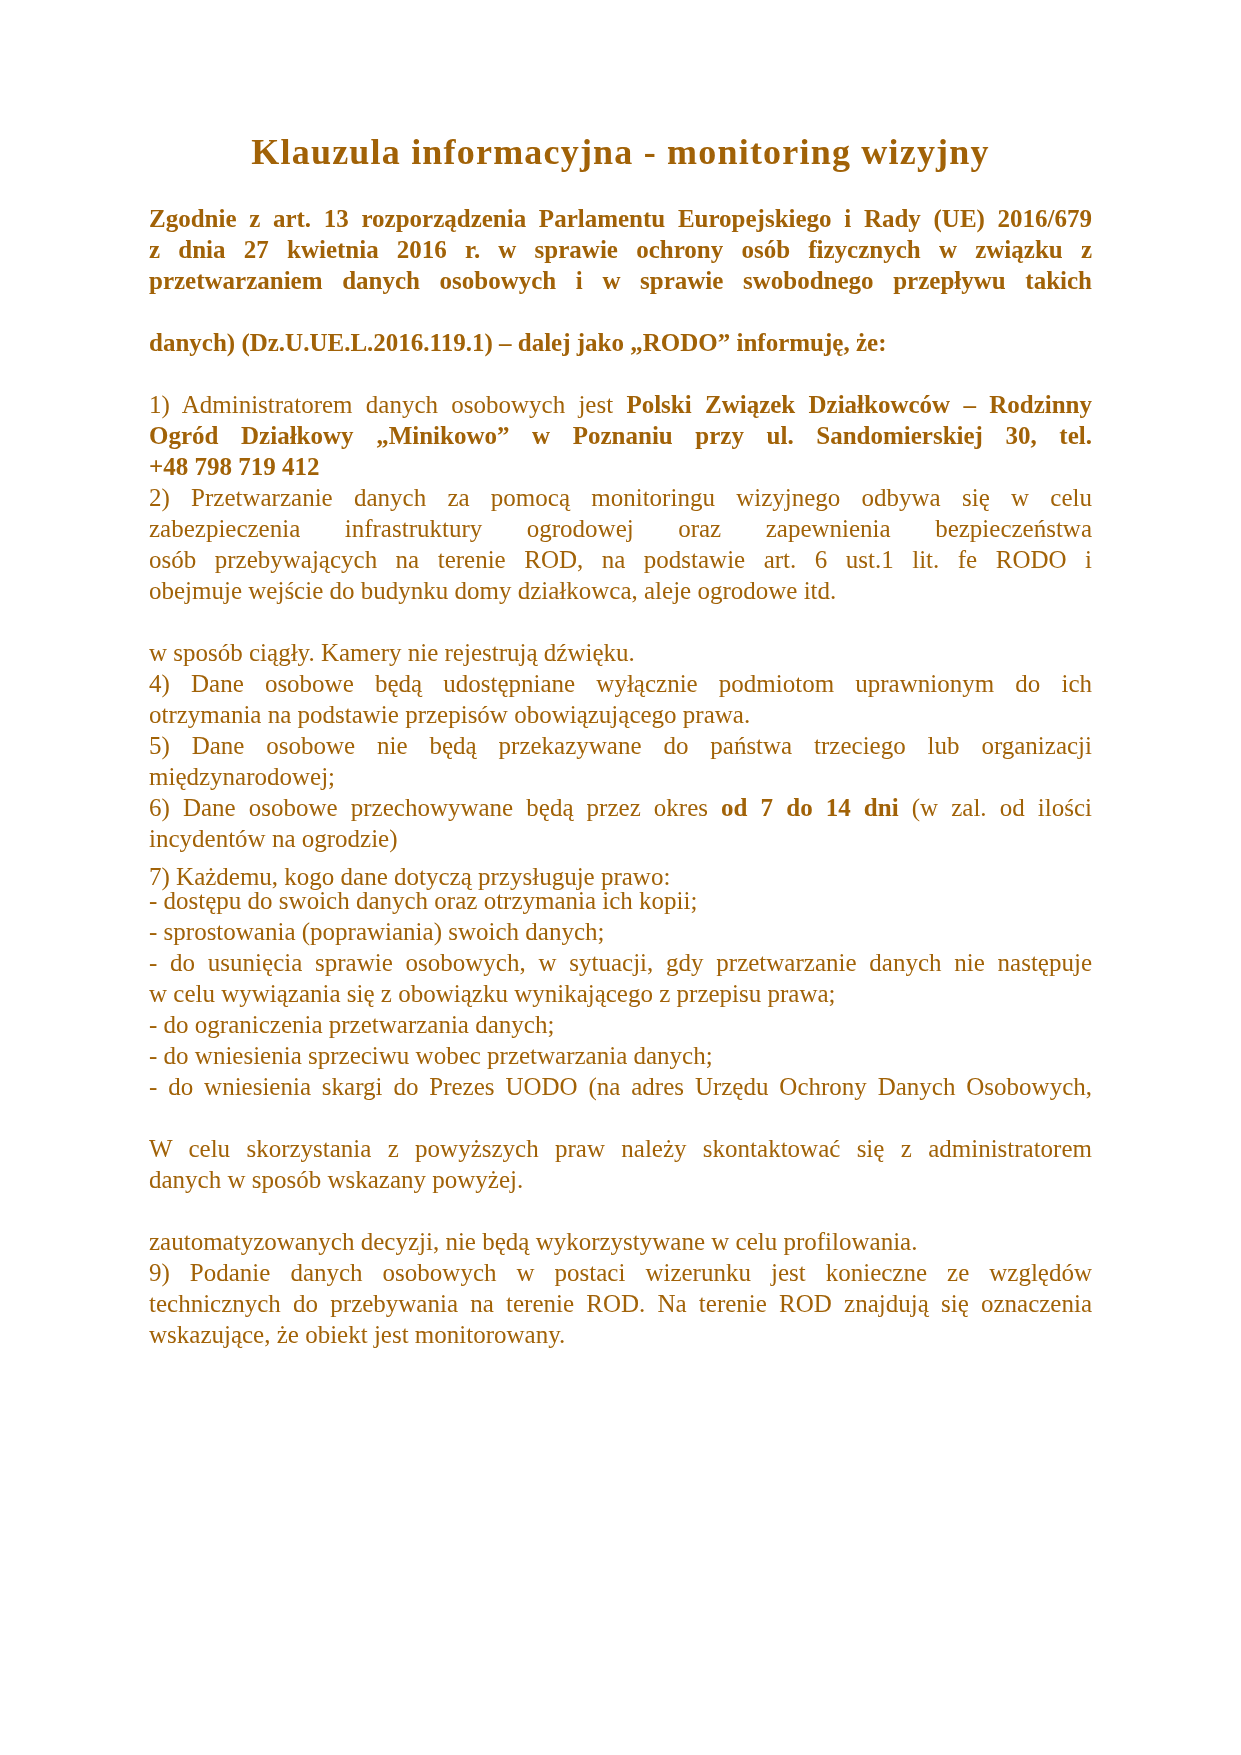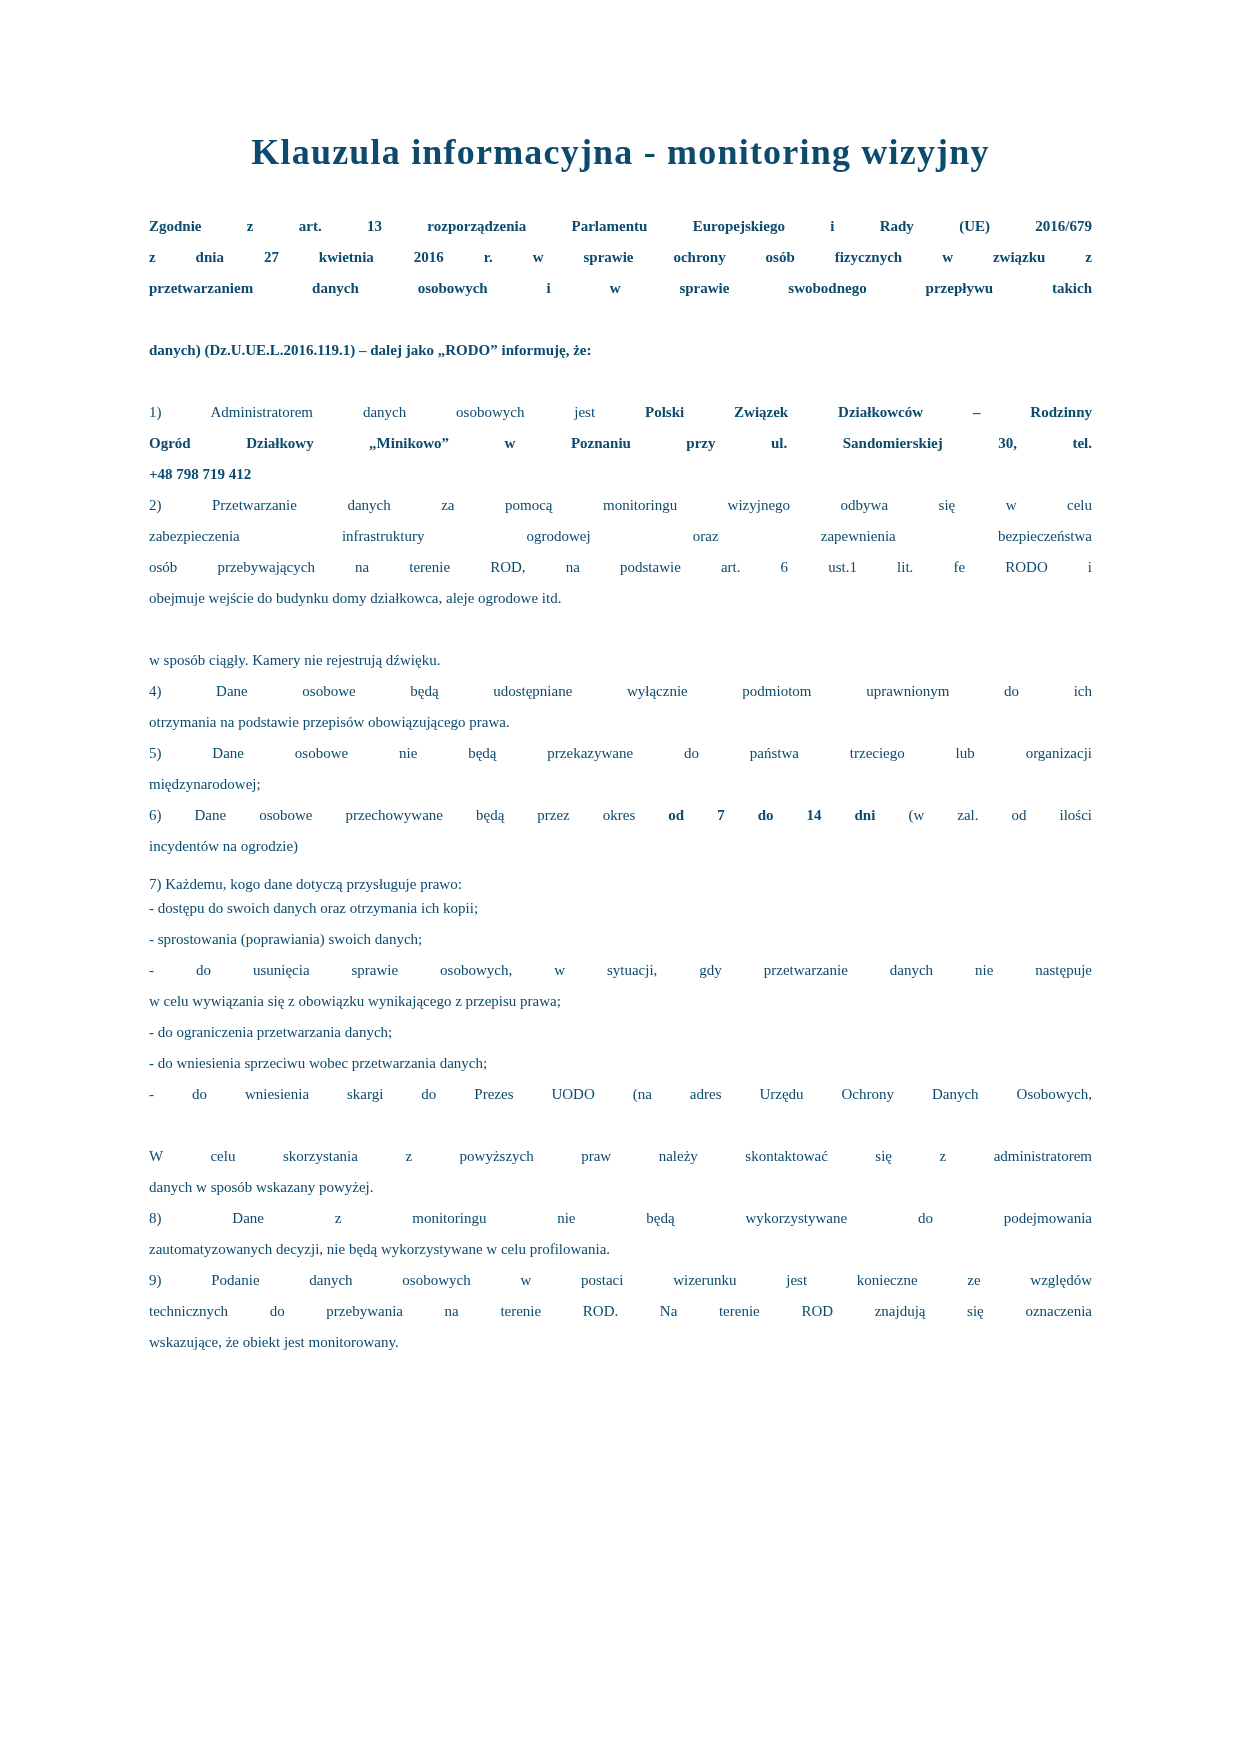--- a/index.html
+++ b/index.html
@@ -1,27 +1,27 @@
 <!DOCTYPE html>
 <html><head>
 <meta charset="utf-8">
 <style>
   html, body { margin: 0; padding: 0; background: #ffffff; }
   body { width: 1241px; height: 1755px; position: relative; overflow: hidden; }
   .page {
     position: absolute; left: 0; top: 0; width: 1016px; height: 1755px; background: #fff;
-    font-family: "Liberation Serif", serif; color: #0c4a6e;
+    font-family: "Liberation Serif", serif; color: #a16207;
   }
   .title {
     position: absolute; left: 0; width: 1241px; top: 130px; text-align: center;
     font-size: 36px; font-weight: bold; letter-spacing: 1.2px; line-height: 44px;
   }
   .line {
     position: absolute; left: 149px; width: 943px;
-    font-size: 15px; line-height: 31px; white-space: nowrap; margin-top: 8px;
+    font-size: 25px; line-height: 31px; white-space: nowrap;
   }
   .just { text-align: justify; text-align-last: justify; white-space: normal; }
   .b { font-weight: bold; }
 </style>
 </head>
 <body>
 
 <div class="page">
 
   <div class="title">Klauzula informacyjna - monitoring wizyjny</div>
@@ -55,20 +55,19 @@
   <div class="line" style="top:885px">- dostępu do swoich danych oraz otrzymania ich kopii;</div>
   <div class="line" style="top:916px">- sprostowania (poprawiania) swoich danych;</div>
   <div class="line just" style="top:947px">- do usunięcia sprawie osobowych, w sytuacji, gdy przetwarzanie danych nie następuje</div>
   <div class="line" style="top:978px">w celu wywiązania się z obowiązku wynikającego z przepisu prawa;</div>
   <div class="line" style="top:1009px">- do ograniczenia przetwarzania danych;</div>
   <div class="line just" style="top:1071px">- do wniesienia skargi do Prezes UODO (na adres Urzędu Ochrony Danych Osobowych,</div>
   <div class="line" style="top:1040px">- do wniesienia sprzeciwu wobec przetwarzania danych;</div>
   <div class="line" style="top:1164px">danych w sposób wskazany powyżej.</div>
   <div class="line just" style="top:1133px">W celu skorzystania z powyższych praw należy skontaktować się z administratorem</div>
 
-  <div class="line just" style="top:1195px">8) Dane z monitoringu nie będą wykorzystywane do podejmowania</div>
   <div class="line" style="top:1226px">zautomatyzowanych decyzji, nie będą wykorzystywane w celu profilowania.</div>
 
   <div class="line just" style="top:1257px">9) Podanie danych osobowych w postaci wizerunku jest konieczne ze względów</div>
   <div class="line just" style="top:1288px">technicznych do przebywania na terenie ROD. Na terenie ROD znajdują się oznaczenia</div>
   <div class="line" style="top:1319px">wskazujące, że obiekt jest monitorowany.</div>
 
 </div>
 
 </body></html>

